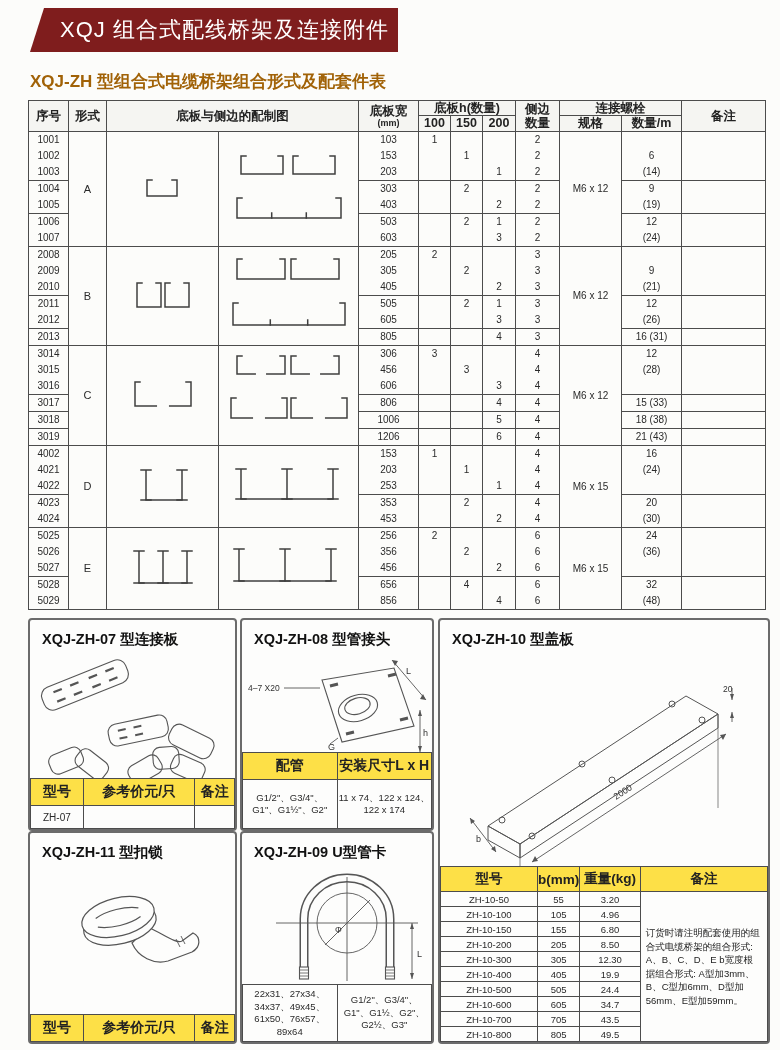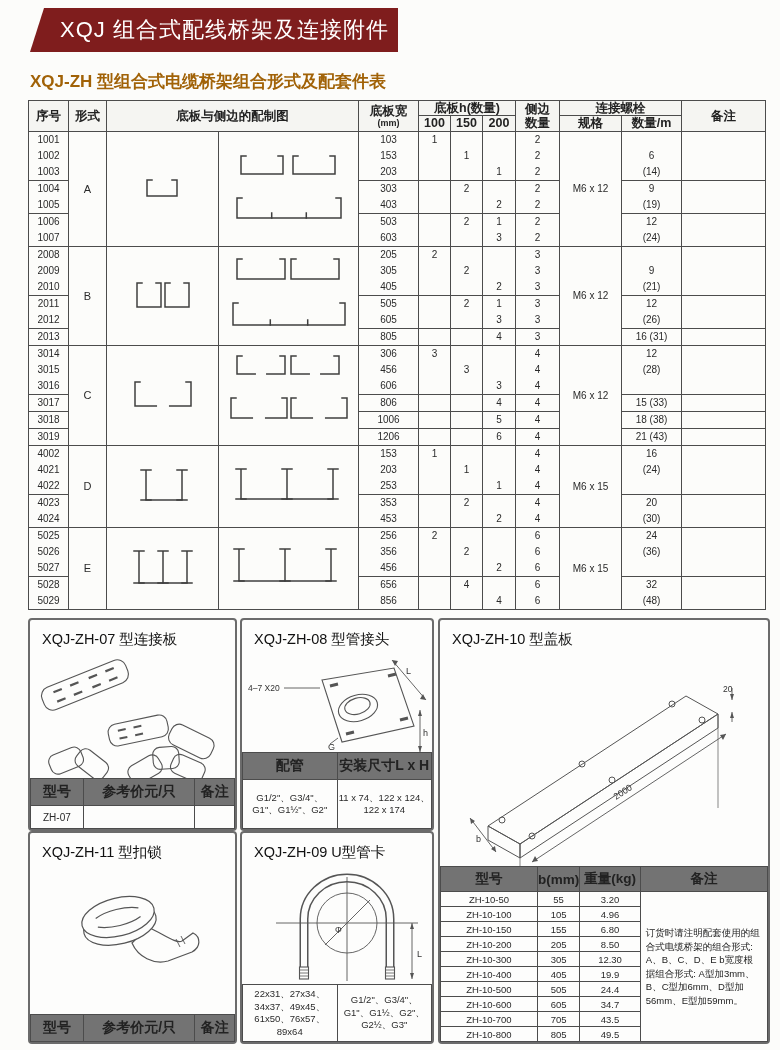--- a/index.html
+++ b/index.html
@@ -19,24 +19,24 @@
   .main-table thead th{font-size:12.5px;font-weight:bold;background:#f5f5f2;line-height:1.15;}
   .main-table thead .unit{font-size:9px;font-weight:bold;}
   .main-table td{font-size:10px;color:#2a2a2a;}
   .main-table .ln{height:16px;line-height:16px;}
   .main-table .form{font-size:11px;}
   .main-table .spec{font-size:10px;}
   .main-table .diag{vertical-align:middle;}
 
   
   .box{position:absolute;border:2px solid #6b6b6b;border-radius:4px;background:#fdfdfc;}
-  .box-title{position:absolute;left:12px;top:10px;font-size:14.5px;font-weight:normal;color:#111;}
+  .box-title{position:absolute;left:12px;top:10px;font-size:14.5px;font-weight:bold;color:#111;}
   .mini{position:absolute;left:0;right:0;bottom:0;border-collapse:collapse;table-layout:fixed;width:100%;}
   .mini th,.mini td{border:1px solid #4c4c4c;text-align:center;padding:0;}
-  .mini th{background:#737373;font-size:14px;font-weight:bold;height:26px;}
+  .mini th{background:#fde047;font-size:14px;font-weight:bold;height:26px;}
   .mini td{font-size:10px;height:22px;color:#2a2a2a;}
   .mini .small{font-size:9.5px;line-height:12.5px;padding:2px 1px;}
   .zh10-table th{font-size:13.5px;height:24px;}
   .zh10-table td{height:14px;font-size:9.5px;}
   .zh10-table td.remark{font-size:9.5px;line-height:13.5px;text-align:left;padding:4px 5px;vertical-align:middle;color:#222;}
   svg text{font-family:"Liberation Sans","DejaVu Sans",sans-serif;}
 </style>
 </head>
 <body>
 

